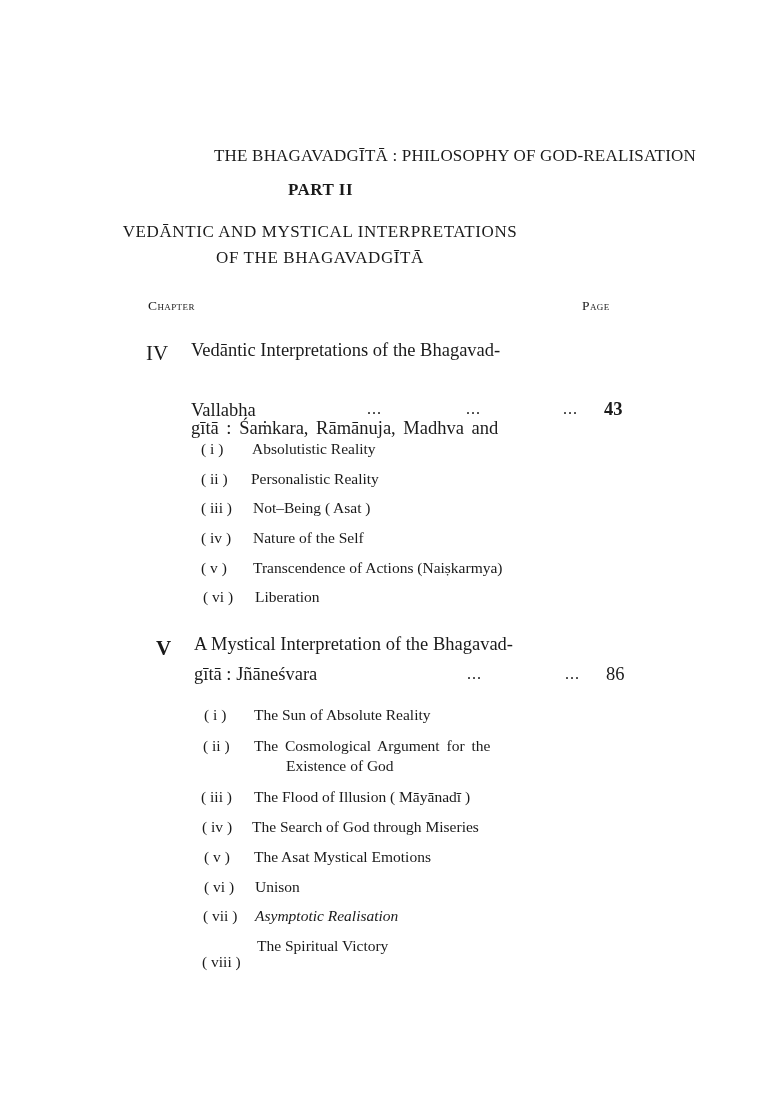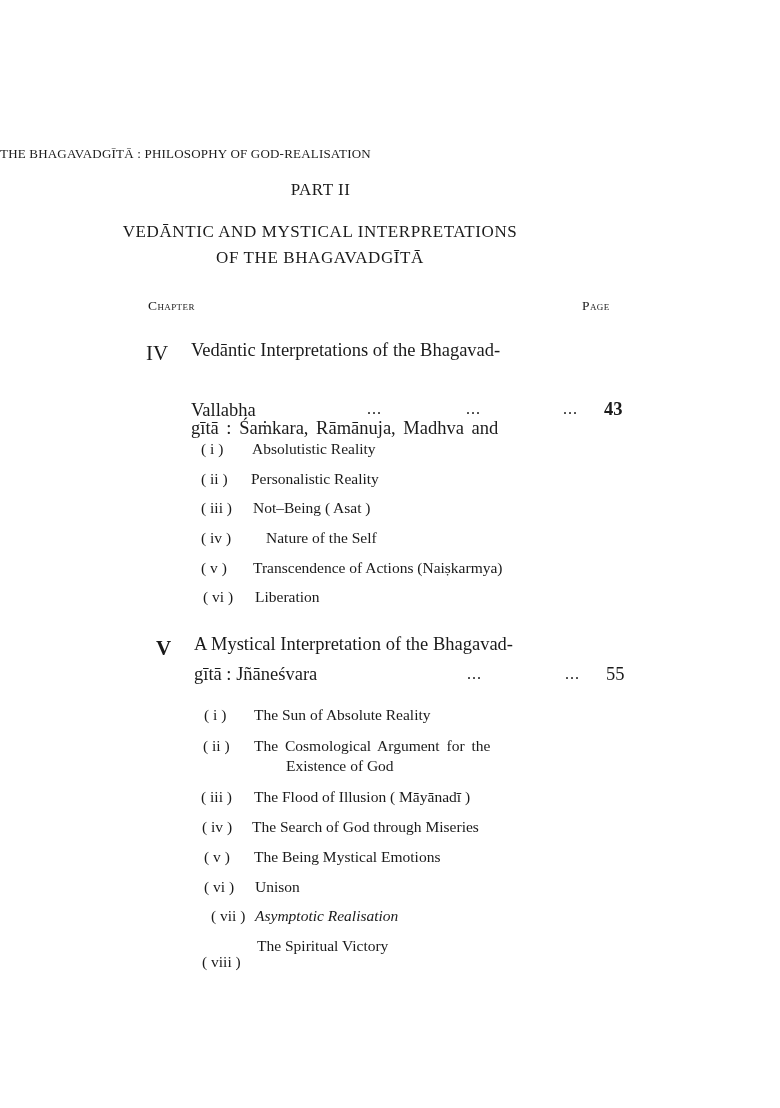--- a/index.html
+++ b/index.html
@@ -1,20 +1,20 @@
 <!DOCTYPE html>
 <html><head>
 <meta charset="utf-8">
 <style>
   html, body { margin: 0; padding: 0; background: #ffffff; }
   body { width: 780px; height: 1108px; position: relative; overflow: hidden;
          font-family: "Liberation Serif", "DejaVu Serif", serif; color: #1a1a1a; }
   .abs { position: absolute; white-space: nowrap; }
-  .running-head { top: 146px; left: 0; width: 696px; text-align: left; font-size: 13px; letter-spacing: 0.2px; }
-  .part-title { top: 180px; left: 0; width: 641px; text-align: center; font-size: 17px; font-weight: normal; letter-spacing: 0.5px; }
+  .running-head { top: 146px; left: 0; width: 696px; text-align: right; font-size: 17px; letter-spacing: 0.2px; }
+  .part-title { top: 180px; left: 0; width: 641px; text-align: center; font-size: 17px; font-weight: bold; letter-spacing: 0.5px; }
   .section-title { left: 0; width: 640px; text-align: center; font-size: 17px; letter-spacing: 0.6px; }
   .col-head { top: 298px; font-size: 13.5px; font-variant: small-caps; letter-spacing: 0.4px; }
   .chap-num { font-size: 21px; }
   .chap-line { font-size: 18.5px; }
   .dots { font-size: 16px; letter-spacing: 1px; }
   .pg { font-size: 18.5px; }
   .sub-num { font-size: 15.5px; }
   .sub-text { font-size: 15.5px; }
 </style>
 </head>
@@ -45,66 +45,66 @@
   <div>
     <span class="abs sub-num" style="left:201px; top:470px;">( ii )</span>
     <span class="abs sub-text" style="left:251px; top:470px;">Personalistic Reality</span>
   </div>
   <div>
     <span class="abs sub-num" style="left:201px; top:499px;">( iii )</span>
     <span class="abs sub-text" style="left:253px; top:499px;">Not–Being ( Asat )</span>
   </div>
   <div>
     <span class="abs sub-num" style="left:201px; top:529px;">( iv )</span>
-    <span class="abs sub-text" style="left:266px; top:529px;">Nature of the Self</span>
+    <span class="abs sub-text" style="left:253px; top:529px;">Nature of the Self</span>
   </div>
   <div>
     <span class="abs sub-num" style="left:201px; top:559px;">( v )</span>
     <span class="abs sub-text" style="left:253px; top:559px;">Transcendence of Actions (Naiṣkarmya)</span>
   </div>
   <div>
     <span class="abs sub-num" style="left:203px; top:588px;">( vi )</span>
     <span class="abs sub-text" style="left:255px; top:588px;">Liberation</span>
   </div>
 </div>
 
 <div>
   <div class="abs chap-num" style="left:156px; top:636px; font-weight:bold;">V</div>
   <div class="abs chap-line" style="left:194px; top:634px;">A Mystical Interpretation of the Bhagavad-</div>
   <div class="abs chap-line" style="left:194px; top:664px;">gītā :   Jñāneśvara</div>
   <div class="abs dots" style="left:467px; top:665px;">...</div>
   <div class="abs dots" style="left:565px; top:665px;">...</div>
-  <div class="abs pg" style="left:606px; top:664px;">55</div>
+  <div class="abs pg" style="left:606px; top:664px;">86</div>
 
   <div>
     <span class="abs sub-num" style="left:204px; top:706px;">( i )</span>
     <span class="abs sub-text" style="left:254px; top:706px;">The Sun of Absolute Reality</span>
   </div>
   <div>
     <span class="abs sub-num" style="left:203px; top:737px;">( ii )</span>
     <span class="abs sub-text" style="left:254px; top:737px; word-spacing:3px;">The Cosmological Argument for the</span>
     <span class="abs sub-text" style="left:254px; top:757px;margin-left:32px;">Existence of God</span>
   </div>
   <div>
     <span class="abs sub-num" style="left:201px; top:788px;">( iii )</span>
     <span class="abs sub-text" style="left:254px; top:788px;">The Flood of Illusion ( Māyānadī )</span>
   </div>
   <div>
     <span class="abs sub-num" style="left:202px; top:818px;">( iv )</span>
     <span class="abs sub-text" style="left:252px; top:818px;">The Search of God through Miseries</span>
   </div>
   <div>
     <span class="abs sub-num" style="left:204px; top:848px;">( v )</span>
-    <span class="abs sub-text" style="left:254px; top:848px;">The Being Mystical Emotions</span>
+    <span class="abs sub-text" style="left:254px; top:848px;">The Asat Mystical Emotions</span>
   </div>
   <div>
     <span class="abs sub-num" style="left:204px; top:878px;">( vi )</span>
     <span class="abs sub-text" style="left:255px; top:878px;">Unison</span>
   </div>
   <div>
-    <span class="abs sub-num" style="left:203px; top:907px;margin-left:8px;">( vii )</span>
+    <span class="abs sub-num" style="left:203px; top:907px;">( vii )</span>
     <span class="abs sub-text" style="left:255px; top:907px;font-style:italic;">Asymptotic Realisation</span>
   </div>
   <div>
     <span class="abs sub-num" style="left:202px; top:937px;margin-top:16px;">( viii )</span>
     <span class="abs sub-text" style="left:257px; top:937px;">The Spiritual Victory</span>
   </div>
 </div>
 
 </body></html>

